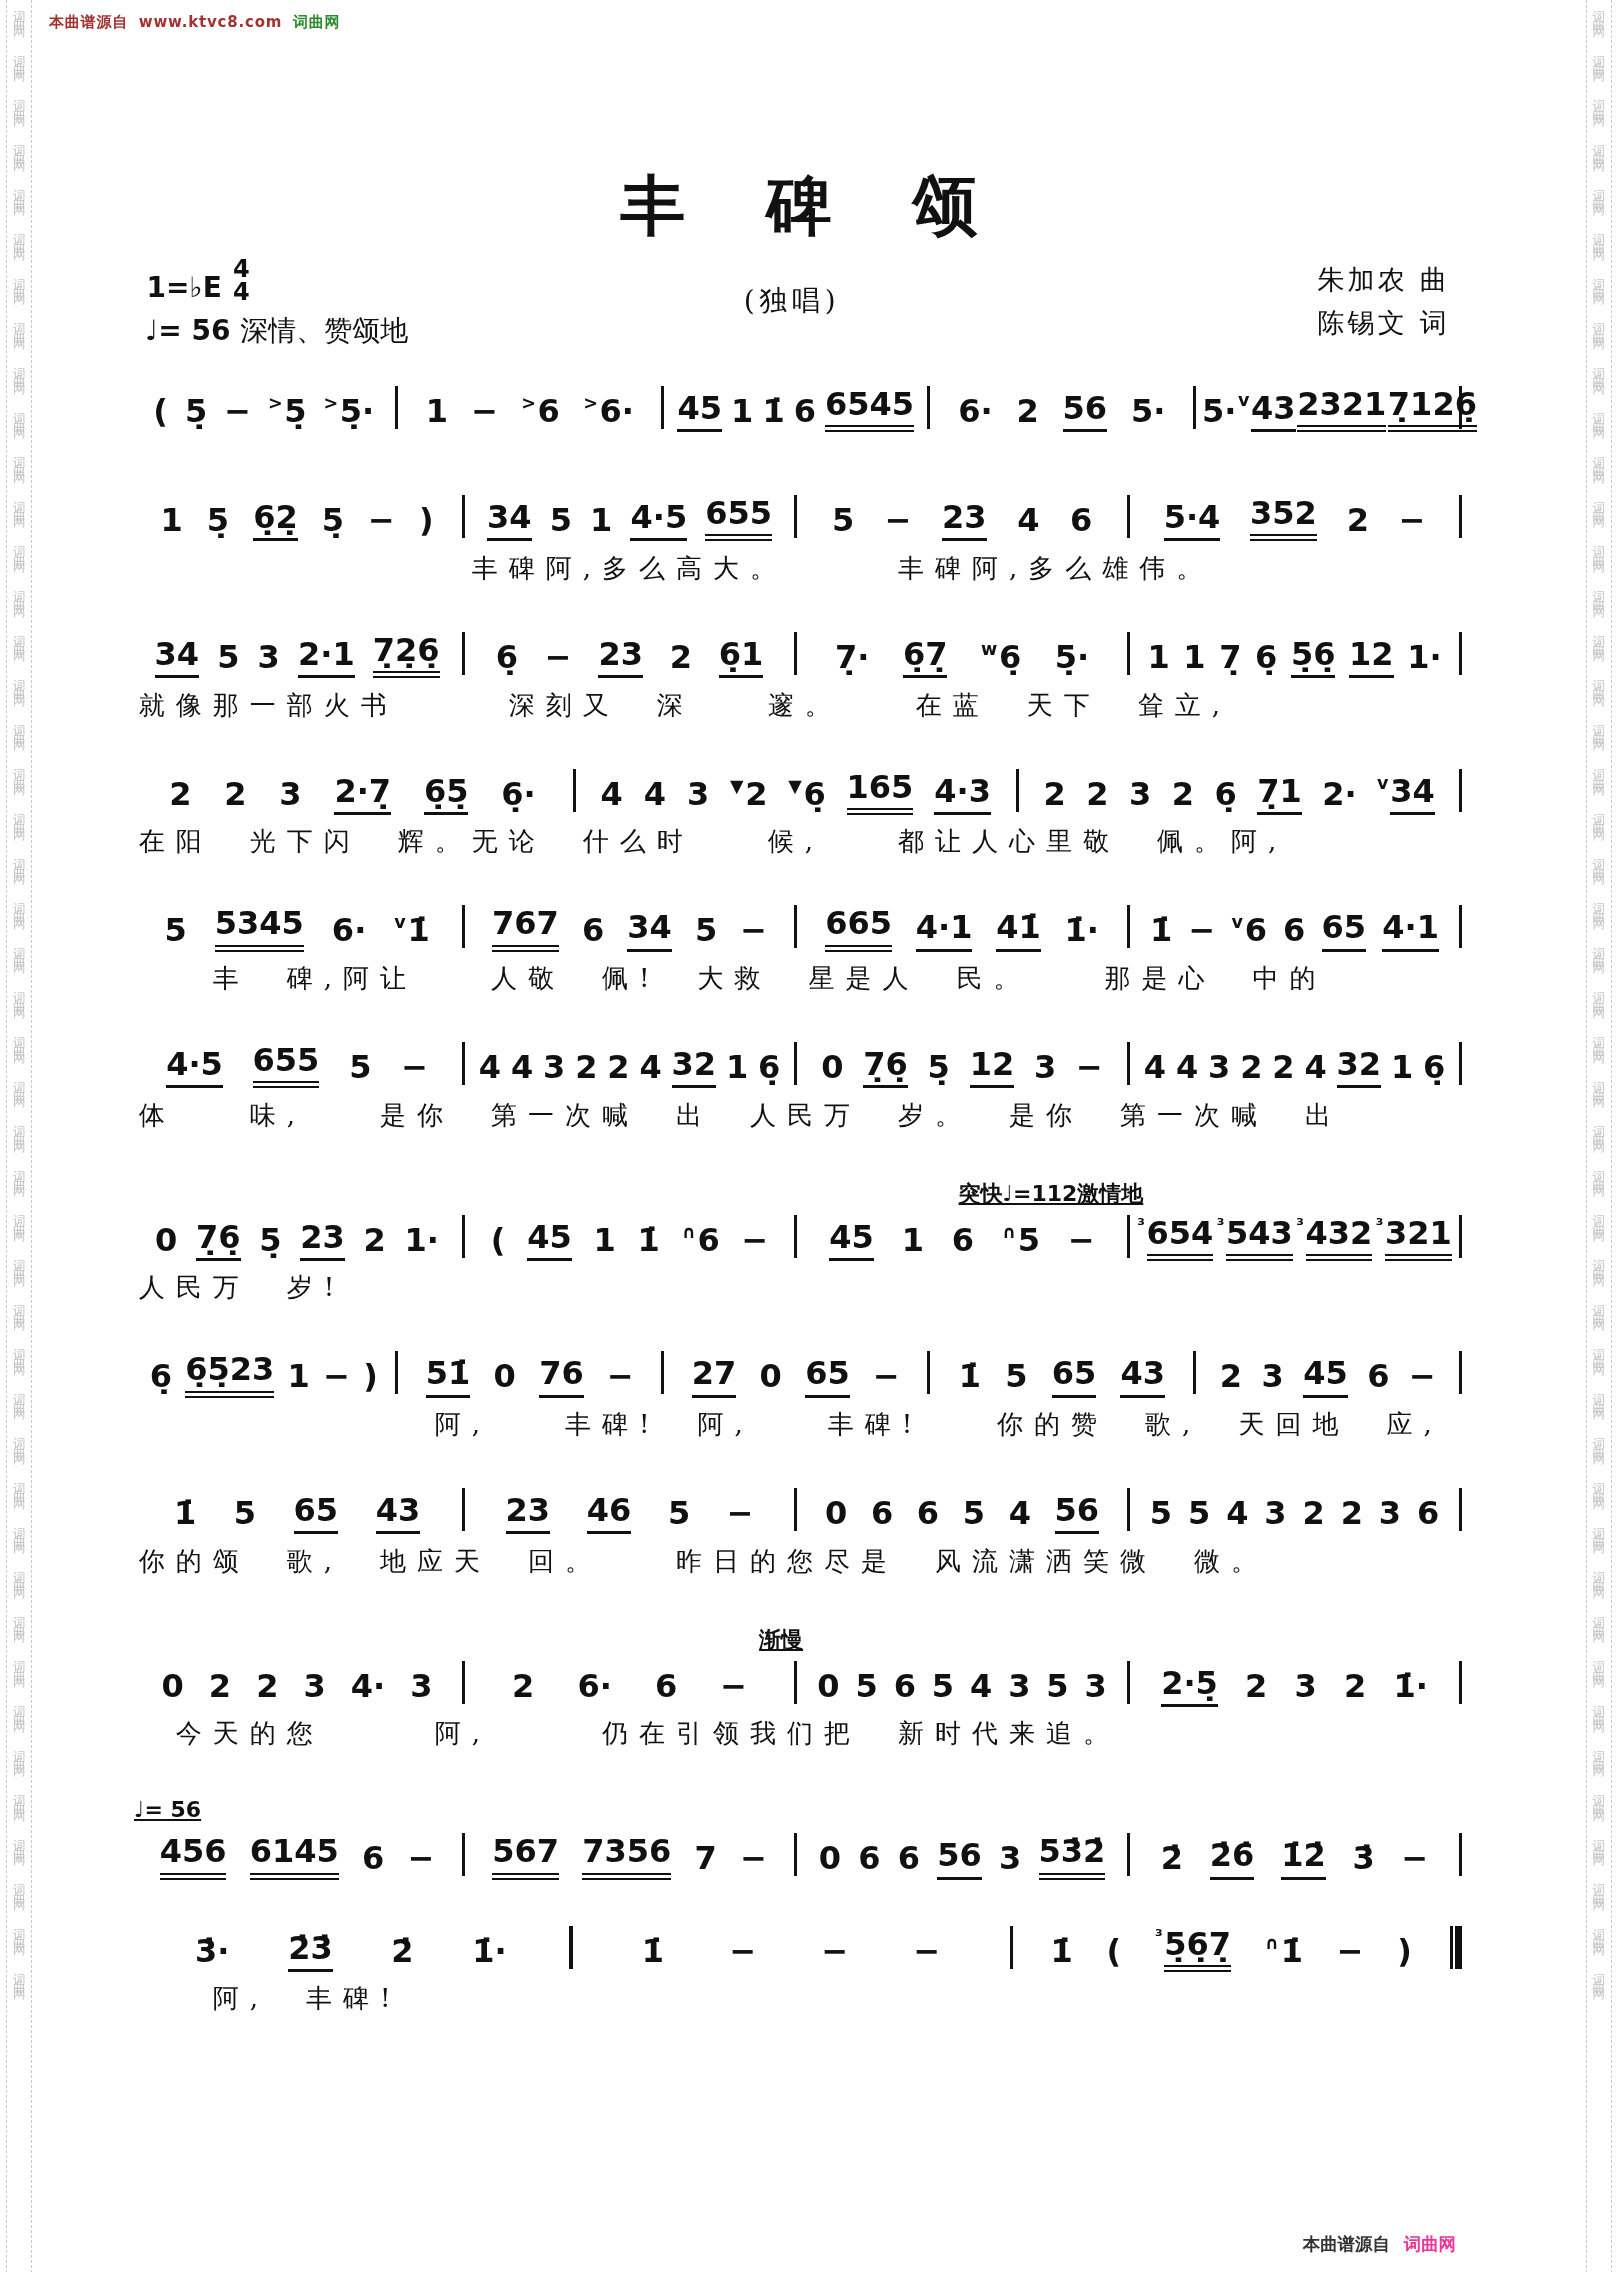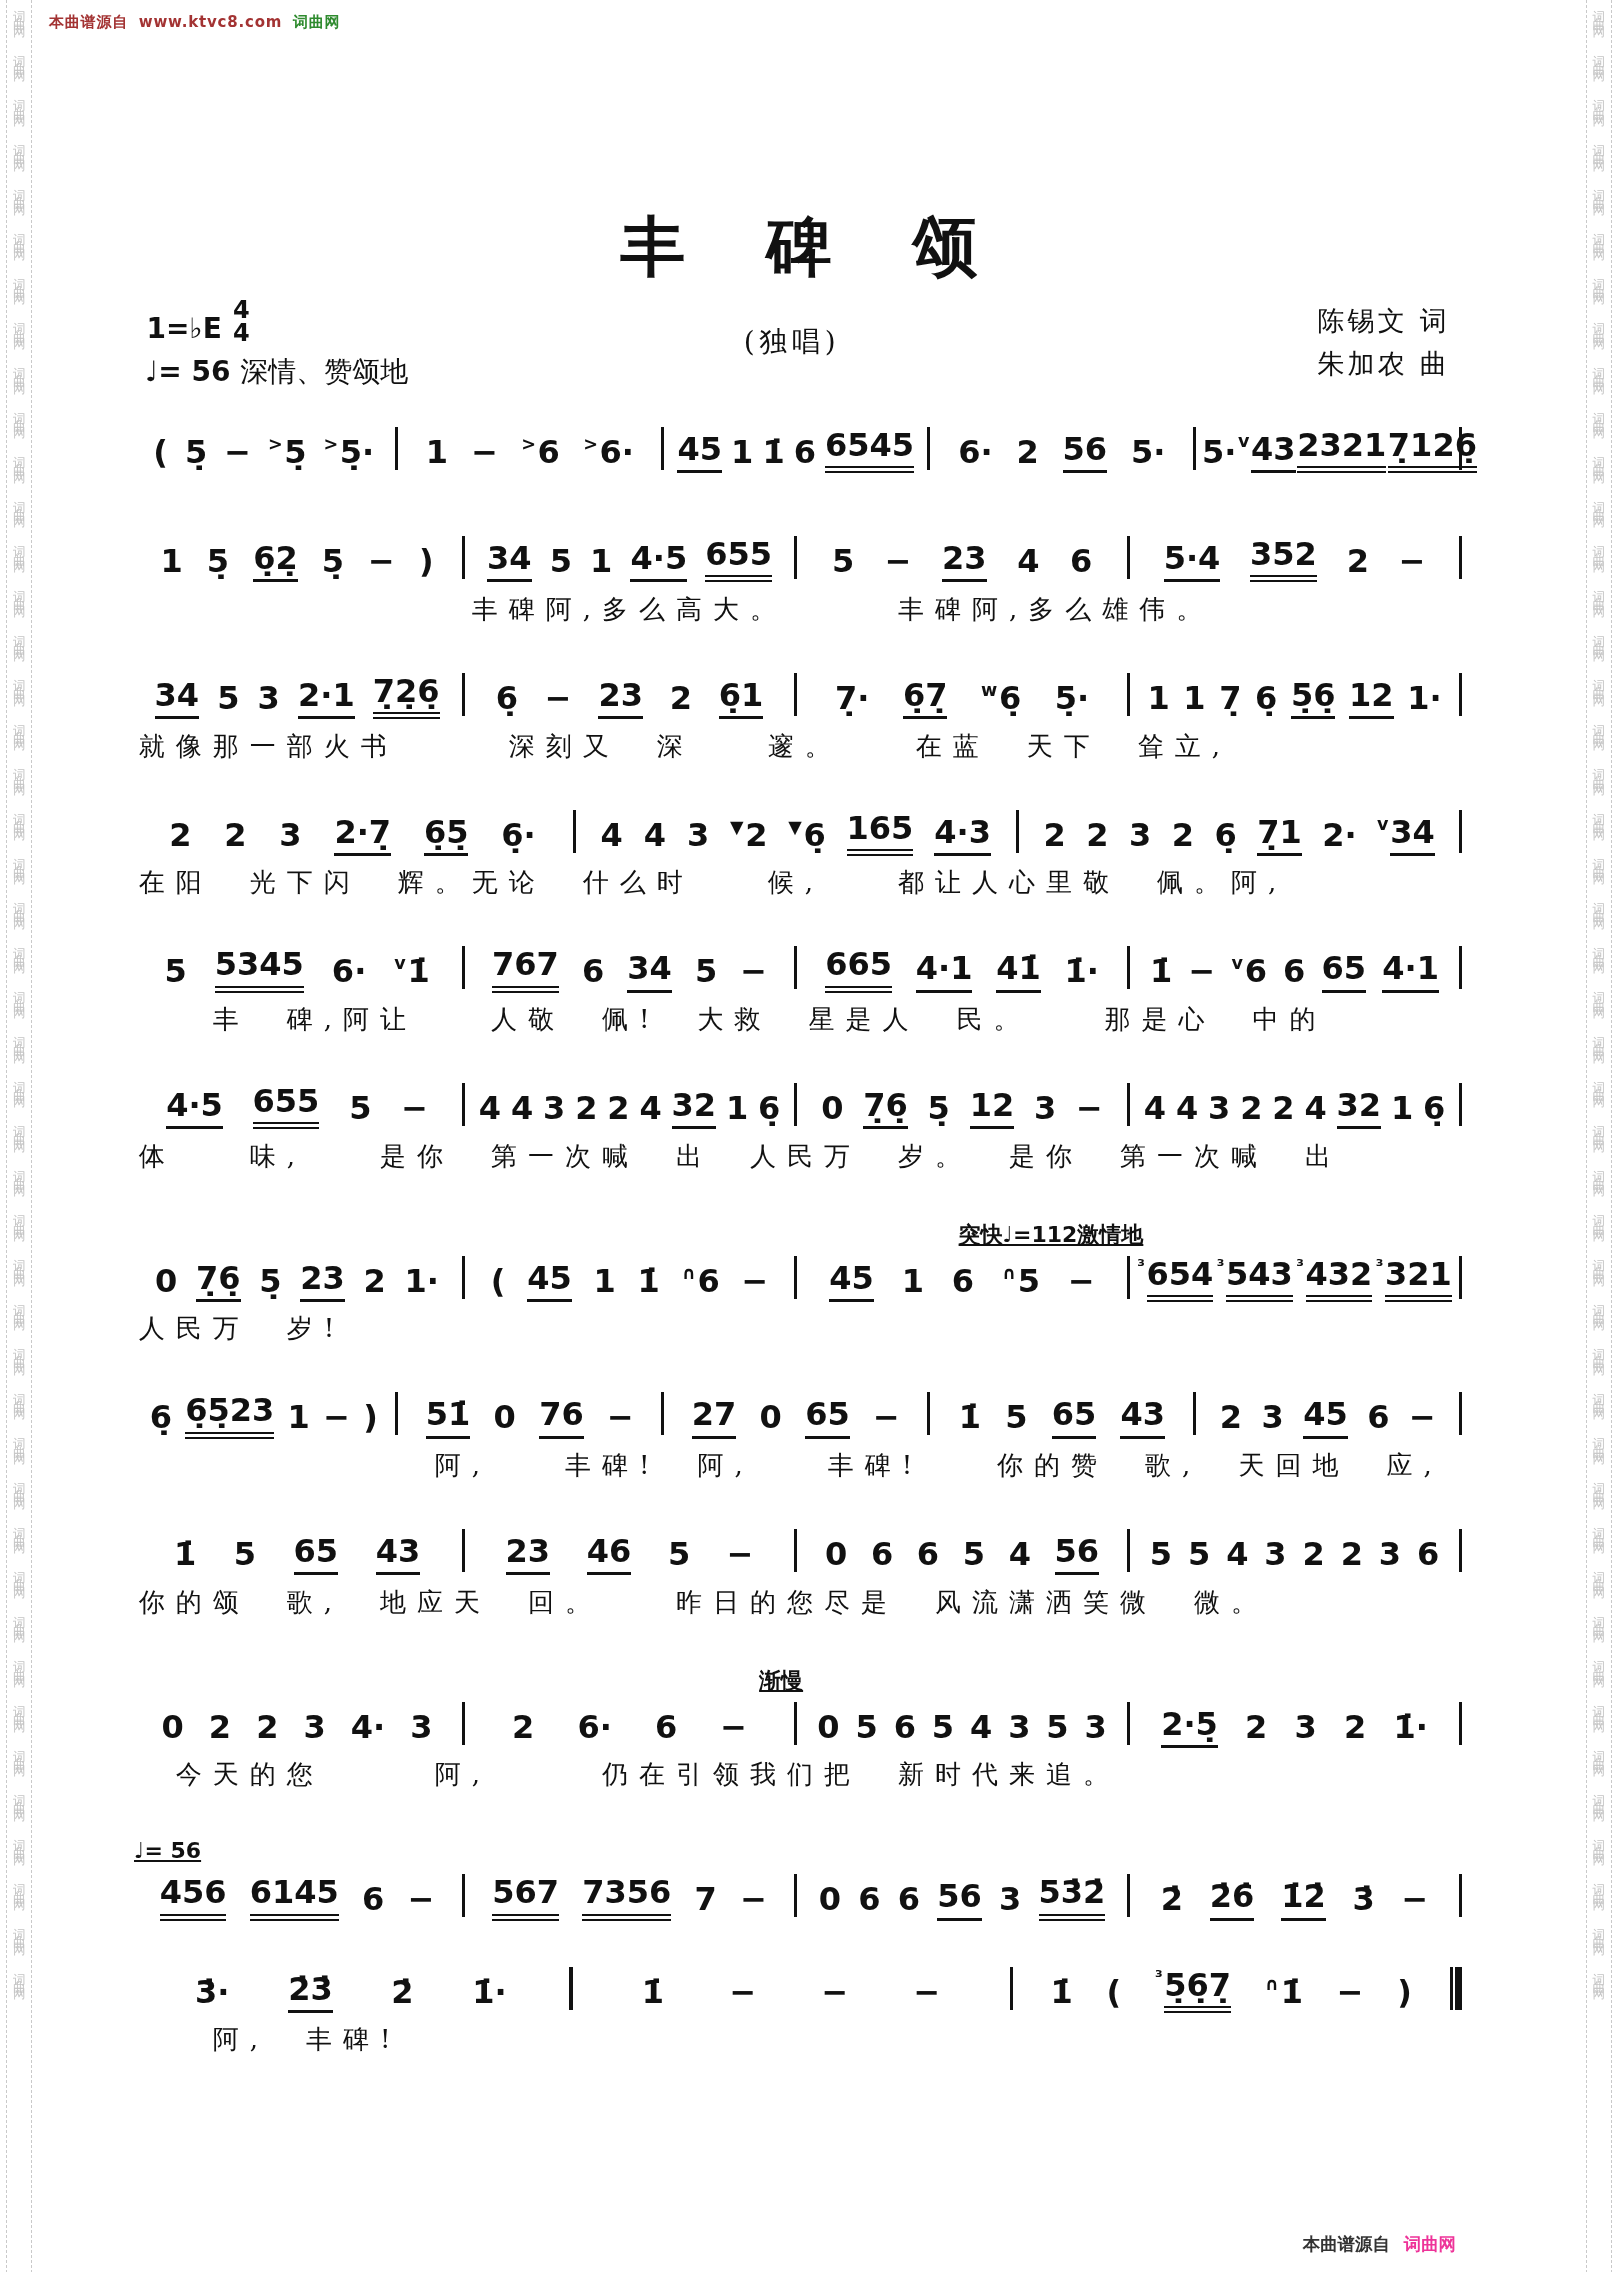--- a/index.html
+++ b/index.html
@@ -21,21 +21,21 @@
   .side.left{left:6.3px;}
   .side.right{right:6.3px;}
 
   
   .watermark{position:absolute;left:49px;top:12.6px;font-size:15px;font-weight:bold;letter-spacing:0.8px;}
   .watermark .wm-prefix{color:var(--wm-red,#a33333);}
   .watermark .wm-url{color:var(--wm-red,#a33333);margin:0 4.7px;}
   .watermark .wm-site{color:var(--wm-green,#2e8b2e);}
 
   
-  .content{position:absolute;left:134px;right:154px;top:0;margin-top:41px;}
+  .content{position:absolute;left:134px;right:154px;top:0;}
 
   .title{
     margin-top:162px;text-align:center;
     font-family:"DejaVu Serif",serif;font-weight:bold;
     font-size:65px;letter-spacing:0.45em;text-indent:0.45em;
   }
   .header-row{display:flex;margin-top:8px;align-items:flex-start;}
   .keyblock{flex:1;}
   .keyline{font-weight:bold;font-size:28px;display:flex;align-items:flex-end;margin-left:12.6px;}
   .frac{display:inline-flex;flex-direction:column;align-items:center;margin-left:11px;font-size:24px;line-height:0.95;font-weight:bold;}
@@ -96,22 +96,22 @@
           <span>4</span>
         </span>
       </div>
       <div class="tempoline">
         <span>♩= 56</span>
         <span class="tempo-desc">深情、赞颂地</span>
       </div>
     </div>
     <div class="subtitle">(独唱)</div>
     <div class="authors">
+      <div>朱加农 曲</div>
       <div>陈锡文 词</div>
-      <div>朱加农 曲</div>
     </div>
   </div>
 
   <div class="score" id="score">
       <div class="system">
         <div class="notes">
           <div class="measure">
             <span class="tk"><span class="body">(</span></span>
             <span class="tk"><span class="body">5̣</span></span>
             <span class="tk"><span class="body">−</span></span>

